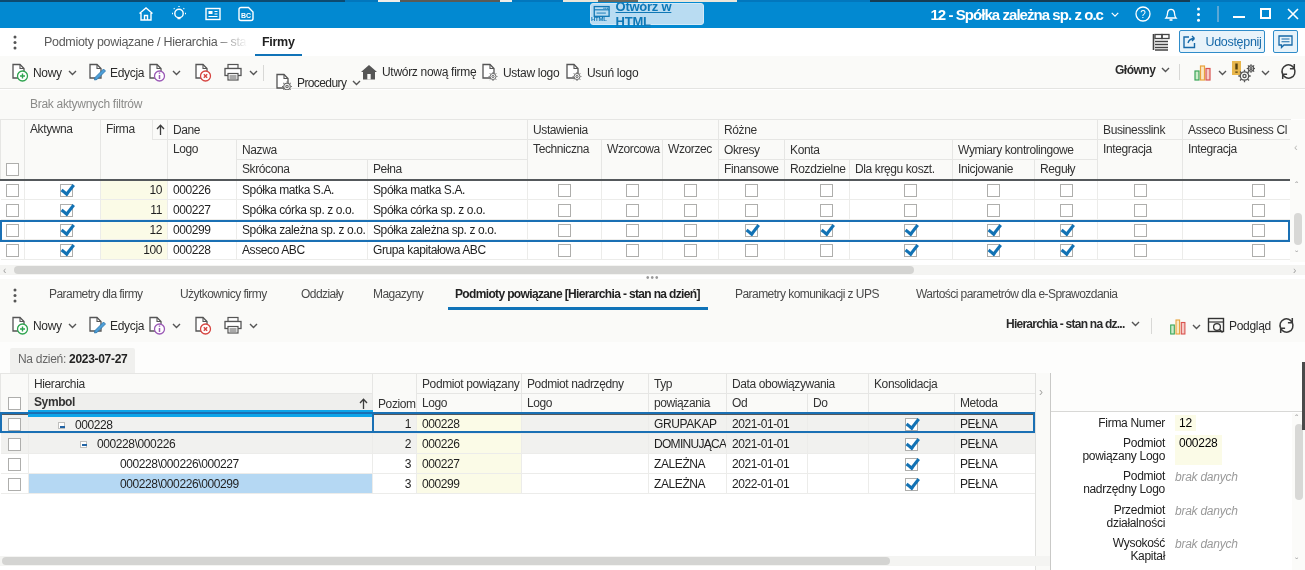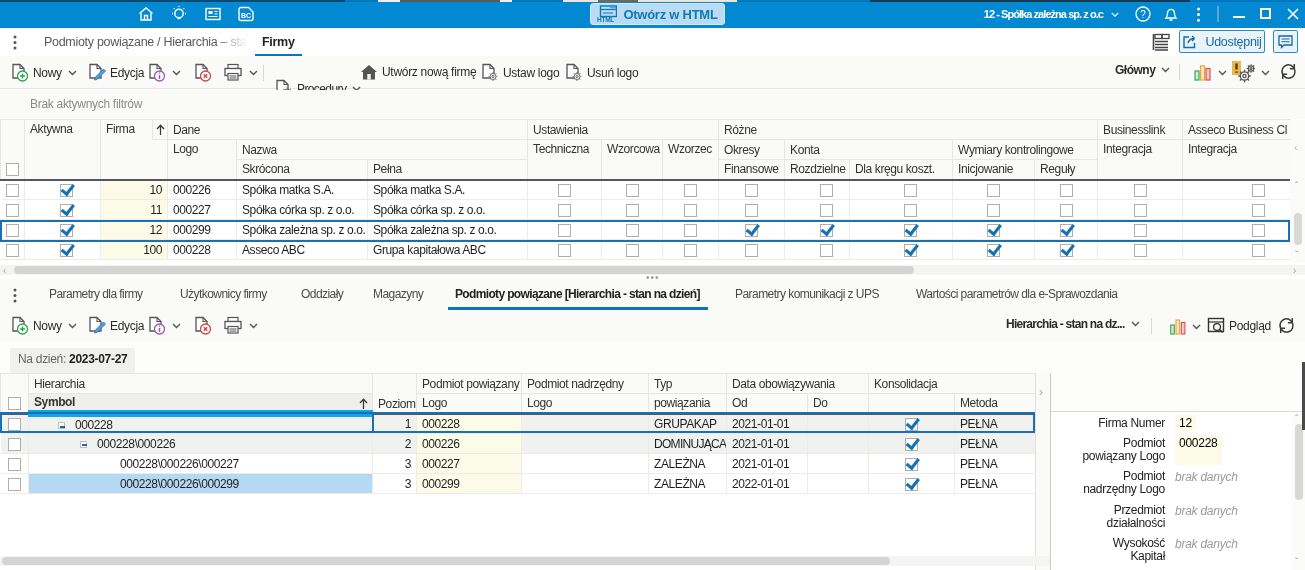--- a/index.html
+++ b/index.html
@@ -7,22 +7,22 @@
 .abs { position:absolute; }
 
 #topbar { position:absolute; left:0; top:0; width:1305px; height:28px; background:#0289d1; }
 #topstrip { position:absolute; left:0; top:0; width:1305px; height:2px; background:#0277bd; }
 #logoseg { position:absolute; left:0; top:0; width:126px; height:28px; background:#075e99; border-radius:0 14px 14px 0; display:flex; align-items:center; }
 #logoseg .burger { margin-left:9px; width:14px; }
 #logoseg .burger div { height:2px; background:#fff; margin:2px 0; }
 #logoseg .brand { color:#fff; font-size:12.5px; font-weight:bold; margin-left:7px; white-space:nowrap; letter-spacing:-0.5px; }
 .tico { position:absolute; top:5px; width:18px; height:18px; }
 #searchbox { position:absolute; left:268px; top:4px; width:229px; height:20px; background:#e1eff9; border:1px solid #abd4ee; border-radius:2px; display:flex; align-items:center; color:#135e90; font-size:12.5px; letter-spacing:-0.3px; }
-#htmlbtn { position:absolute; left:590px; top:3px; width:135px; height:22px; background:#b9dcf2; border:1px solid #d3e9f7; border-radius:3px; color:#0f78b6; font-size:13px; letter-spacing:-0.25px; font-weight:bold; display:flex; align-items:center; justify-content:center; gap:6px; }
-#ctxname { position:absolute; top:0; height:28px; display:flex; align-items:center; color:#fff; font-size:11px; letter-spacing:-0.95px; font-weight:bold; }
+#htmlbtn { position:absolute; left:590px; top:3px; width:114px; height:22px; background:#b9dcf2; border:1px solid #d3e9f7; border-radius:3px; color:#0f78b6; font-size:13px; letter-spacing:-0.25px; font-weight:bold; display:flex; align-items:center; justify-content:center; gap:6px;text-decoration:underline; }
+#ctxname { position:absolute; top:0; height:28px; display:flex; align-items:center; color:#fff; font-size:15px; letter-spacing:-0.95px; font-weight:bold; }
 
 #row2 { position:absolute; left:0; top:28px; width:1305px; height:28px; background:#fff; }
 #row2 .crumb { position:absolute; left:44px; top:7px; font-size:12.5px; letter-spacing:-0.3px; color:#5a5a5a; white-space:nowrap; }
 #crumbfade { position:absolute; left:216px; top:29px; width:42px; height:24px; background:linear-gradient(to right, rgba(255,255,255,0), #fff 75%); }
 #tabfirmy { position:absolute; left:262px; top:35px; font-size:12.5px; letter-spacing:-0.3px; font-weight:bold; color:#222; }
 #tabfirmy:after { content:""; position:absolute; left:-7px; right:-7px; top:19px; height:3px; background:#1073b8; }
 
 .tbar { position:absolute; left:0; width:1305px; background:#fafaf8; }
 #toolbar1 { top:56px; height:33px; border-bottom:1px solid #e4e4e2; }
 #filterbar { position:absolute; left:0; top:90px; width:1305px; height:29px; background:#fafaf8; color:#8b8b89; font-size:12px; letter-spacing:-0.3px; }
@@ -209,21 +209,21 @@
         <rect x="5" y="10.5" width="10" height="6.5" fill="#fff" stroke="#555" stroke-width="1.2"></rect>
         <path d="M6.5 13 h7 M6.5 15 h7" stroke="#555" stroke-width="1"></path>
       </svg>
     <svg class="ic chev" width="9" height="6" viewBox="0 0 9 6">
         <path d="M1 1 L4.5 4.5 L8 1" fill="none" stroke="#555" stroke-width="1.4"></path>
       </svg>
   </div>
   <div class="titem" style="left:263px; top:9px">
       <div class="sep" style="height:16px"></div>
     </div>
-  <div class="titem" style="left:274px; top:23px">
+  <div class="titem" style="left:274px; top:17px">
     <svg class="ic" width="19" height="19" viewBox="0 0 19 19">
         <path d="M3 1.5 H10 L14 5.5 V15 H3 Z" fill="#fff" stroke="#555" stroke-width="1.3"></path>
         <path d="M10 1.5 V5.5 H14" fill="none" stroke="#555" stroke-width="1.1"></path>
         <g stroke="#666" fill="#fff" stroke-width="1.1">
           <circle cx="13" cy="13.5" r="3.2"></circle>
           <circle cx="13" cy="13.5" r="1.2"></circle>
           <path d="M13 9.6 v-1 M13 17.4 v1 M9.1 13.5 h-1 M16.9 13.5 h1 M10.2 10.7l-.8-.8 M15.8 10.7l.8-.8 M10.2 16.3l-.8.8 M15.8 16.3l.8.8"></path>
         </g>
       </svg>
     <span style="letter-spacing:-0.6px">Procedury</span>

